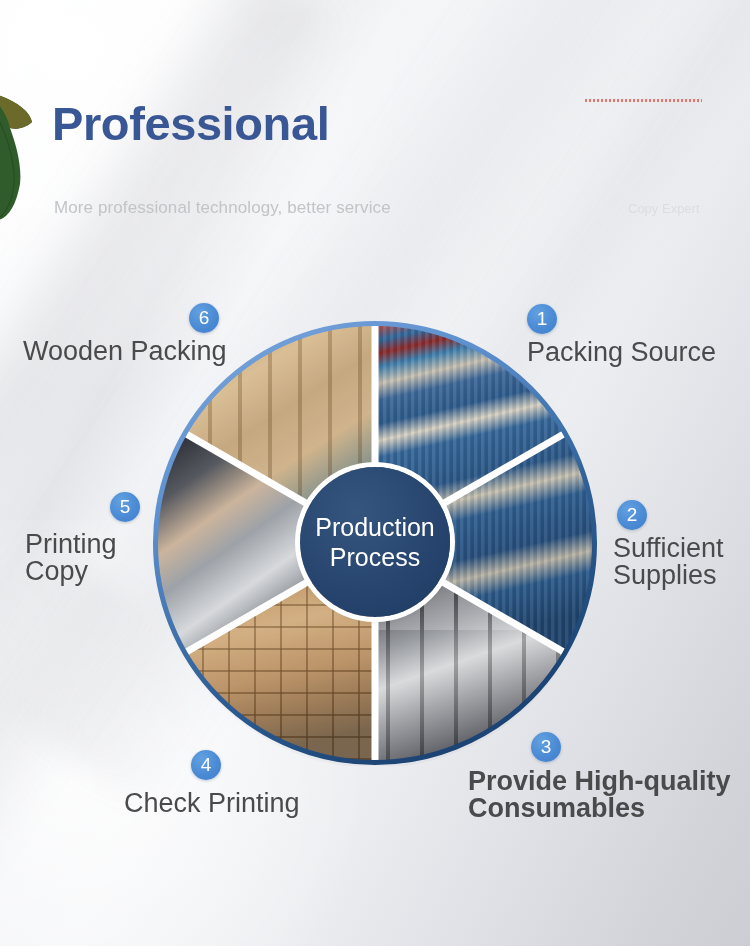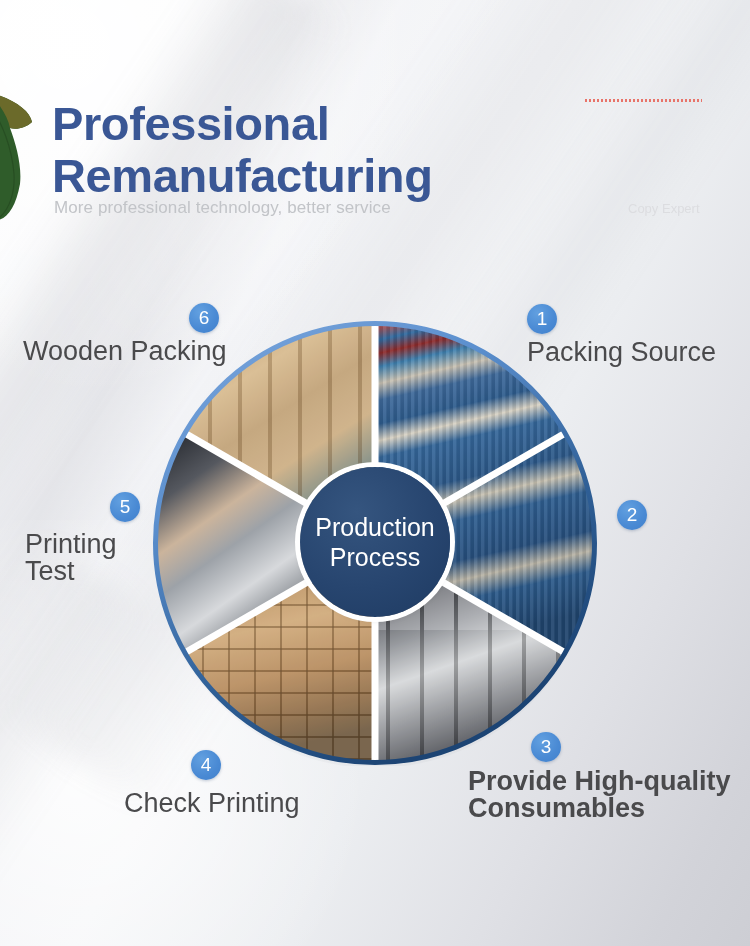--- a/index.html
+++ b/index.html
@@ -117,21 +117,20 @@
 
   <svg class="leaf" viewBox="0 0 52 132">
     <path d="M2 4 C26 10 44 22 46 34 C40 40 30 42 24 40 C30 56 36 78 34 96
              C30 118 22 130 12 132 C4 120 0 96 0 70 C0 42 0 18 2 4 Z" fill="#2f5c2a"></path>
     <path d="M2 4 C26 10 44 22 46 34 C40 40 30 42 24 40 C22 28 12 14 2 4 Z" fill="#6b6a2a"></path>
     <path d="M4 18 C16 34 26 60 28 86 C29 104 24 120 14 129" fill="none" stroke="#24471f" stroke-width="1.2" opacity=".65"></path>
   </svg>
 
   <div class="title">
     <div>Professional</div>
-    <div>Remanufacturing</div>
   </div>
   <div class="subtitle">More professional technology, better service</div>
   <div class="dotline"></div>
   <div class="watermark">Copy Expert</div>
 
   <div class="wheel">
   <svg width="446" height="446" viewBox="0 0 446 446">
     <defs>
 
       <linearGradient id="ringgrad" x1="0" y1="0" x2="0.55" y2="1">
@@ -281,28 +280,30 @@
 
   <div class="hub">
     <span>Production</span>
     <span>Process</span>
   </div>
 
   <div class="badge b1">1</div>
   <div class="label l1">Packing Source</div>
 
   <div class="badge b2">2</div>
+  <div class="label l2">Sufficient
+Supplies</div>
 
   <div class="badge b3">3</div>
   <div class="label l3">Provide High-quality
 Consumables</div>
 
   <div class="badge b4">4</div>
   <div class="label l4">Check Printing</div>
 
   <div class="badge b5">5</div>
   <div class="label l5">Printing
-Test</div>
+Copy</div>
 
   <div class="badge b6">6</div>
   <div class="label l6">Wooden Packing</div>
 
 </div>
 
 </body></html>

